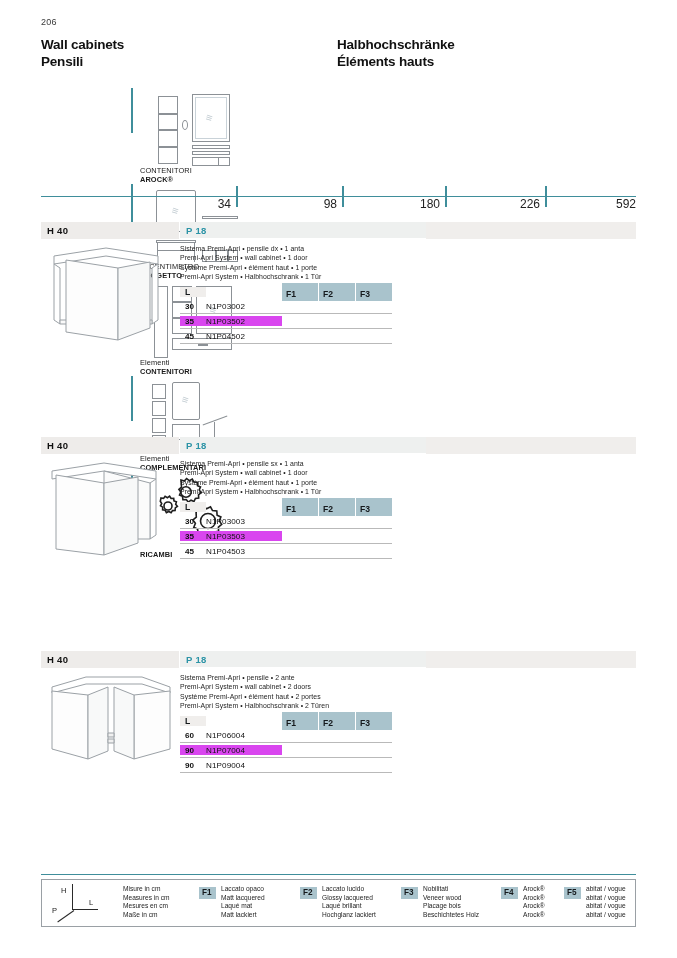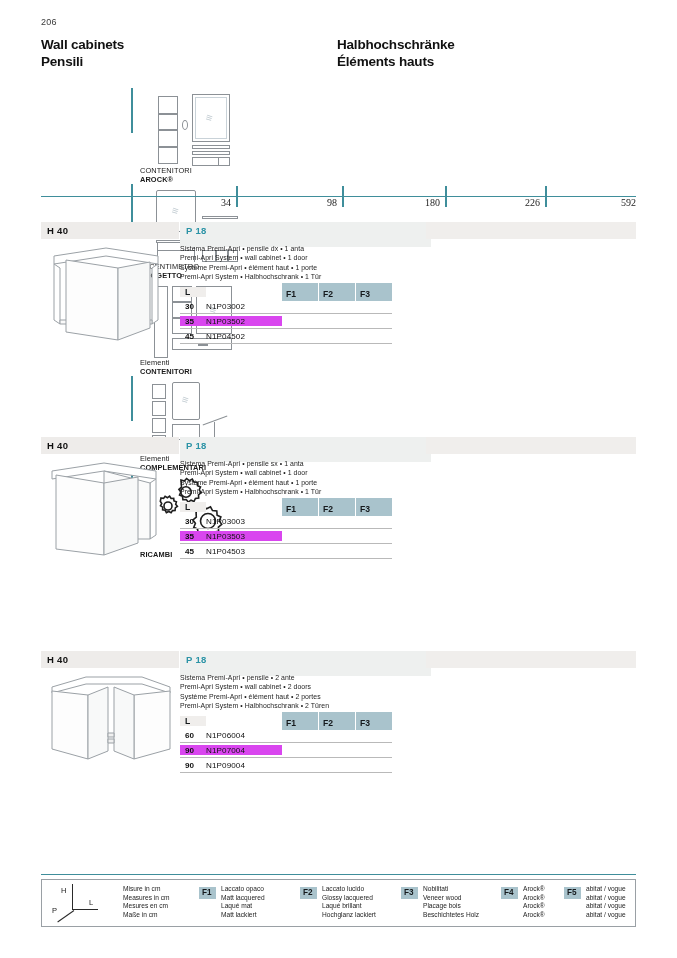--- a/index.html
+++ b/index.html
@@ -23,32 +23,32 @@
   
   .nav{position:absolute;left:131px;top:88px;width:505px;height:118px;}
   .nav-cell{position:relative;flex:0 0 auto;padding-left:9px;box-sizing:border-box;}
   .nav-sep{position:absolute;left:0;top:0;width:2px;height:45px;background:#3f8e9b;}
   .nav-art{height:78px;position:relative;}
   .nav-label{font-size:7.4px;line-height:9px;color:#1a1a1a;letter-spacing:.1px;}
   .nav-label .b{font-weight:bold;}
 
   .nav-rule{position:absolute;left:41px;top:196px;width:595px;height:1px;background:#3f8e9b;}
   .nav-tick{position:absolute;top:186px;width:2px;height:21px;background:#3f8e9b;}
-  .nav-num{position:absolute;top:197px;font-size:10px;color:#222;text-align:right;font-family:Liberation Serif, serif;}
+  .nav-num{position:absolute;top:197px;font-size:12px;color:#222;text-align:right;}
 
   
   .la{position:absolute;border:1px solid #8c9196;box-sizing:border-box;background:#fff;}
   .la-t{position:absolute;background:#8c9196;}
   .sheen{position:absolute;color:#c2ccd2;font-size:11px;line-height:1;transform:rotate(18deg);letter-spacing:-2px;}
 
   
   .block{position:absolute;left:41px;width:595px;}
   .hdr-h{position:absolute;left:0;top:0;width:138px;height:17px;background:#eeecea;}
   .hdr-h span{position:absolute;left:6px;top:3px;font-size:9.5px;font-weight:bold;color:#111;letter-spacing:.3px;text-align:right;}
-  .hdr-p{position:absolute;left:139px;top:0;width:251px;height:25px;background:#eef0ef;}
+  .hdr-p{position:absolute;left:139px;top:0;width:251px;height:16px;background:#eef0ef;}
   .hdr-p span{position:absolute;left:6px;top:3px;font-size:9.5px;font-weight:bold;color:#2b93a6;letter-spacing:.3px;}
   .hdr-r{position:absolute;left:385px;top:0;width:210px;height:17px;background:#f0eeec;}
 
   .desc{position:absolute;left:139px;top:22px;width:250px;}
   .desc p{margin:0;font-size:6.9px;line-height:9.3px;color:#1d1d1d;letter-spacing:.05px;white-space:nowrap;}
 
   
   .tbl{position:absolute;left:139px;top:62px;width:212px;}
   .tr{display:flex;height:14px;align-items:center;position:relative;}
   .thead{height:15px;}

